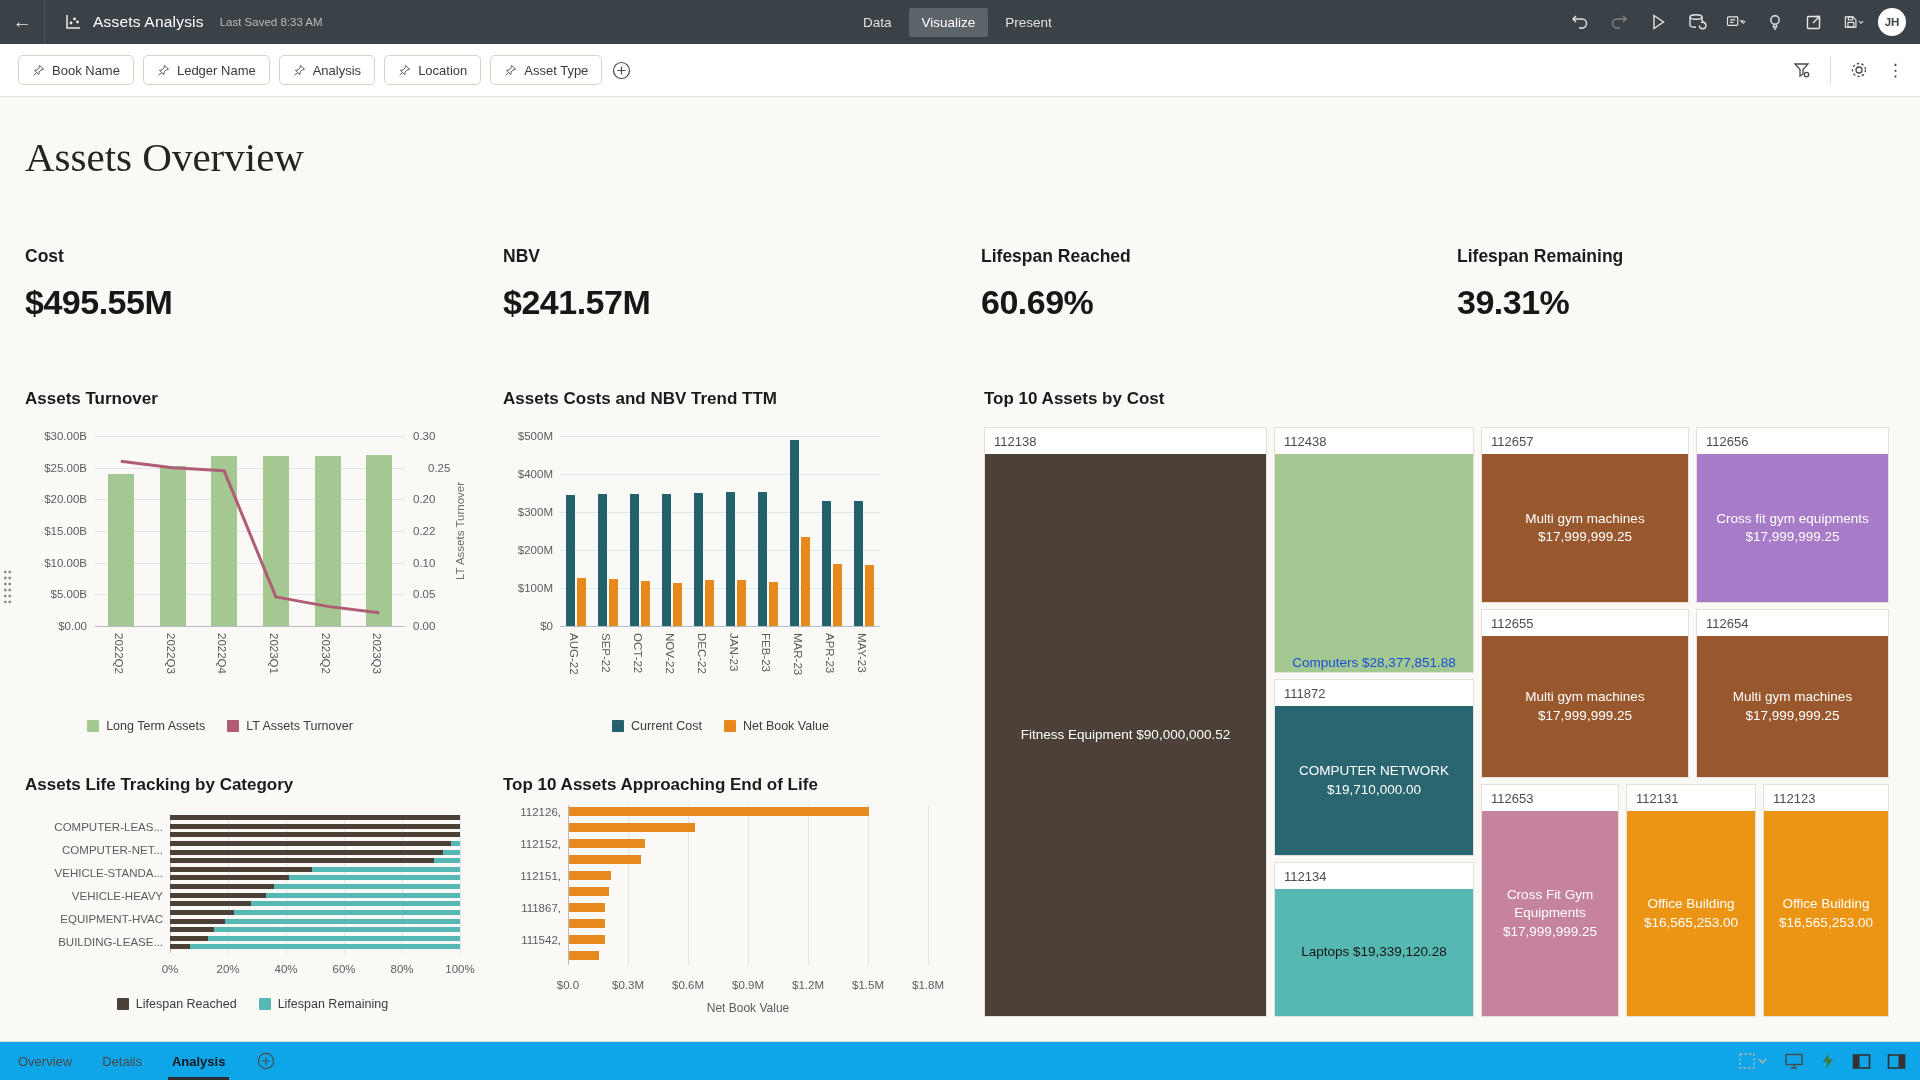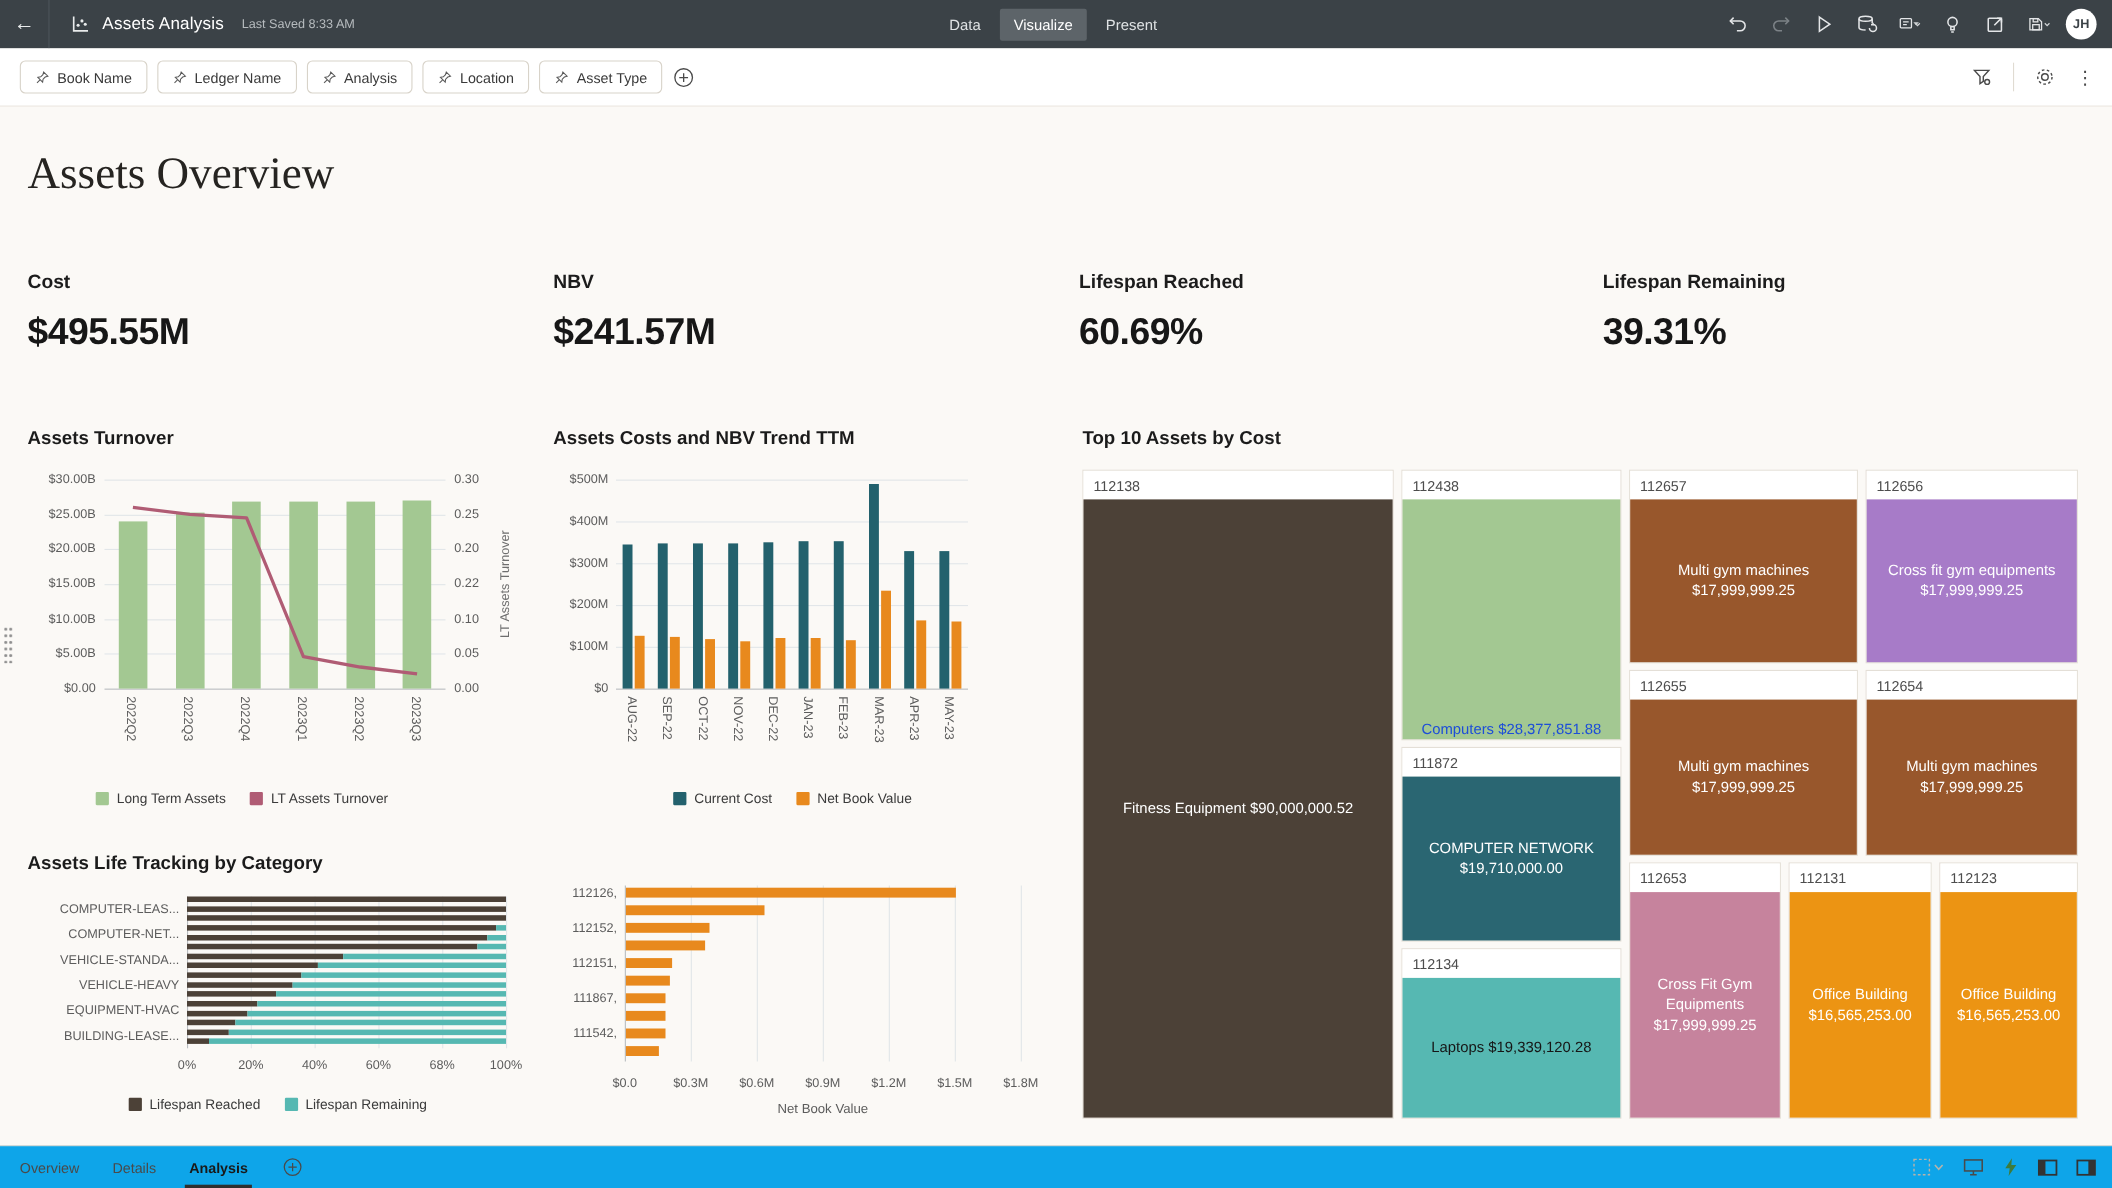--- a/index.html
+++ b/index.html
@@ -282,21 +282,21 @@
             <span>Long Term Assets</span>
           </div>
         <div class="leg-item">
             <span class="leg-sw" style="background: rgb(176, 92, 116);"></span>
             <span>LT Assets Turnover</span>
           </div>
       </div>
     <div class="ytick l" style="left: 0px; width: 62px; top: 41px;">$30.00B</div>
         <div class="ytick" style="left: 388px; top: 41px;">0.30</div>
         <div class="ytick l" style="left: 0px; width: 62px; top: 72.6667px;">$25.00B</div>
-        <div class="ytick" style="left: 388px; top: 72.6667px;">0.25</div>
+        <div class="ytick" style="left: 403px; top: 72.6667px;">0.25</div>
         <div class="ytick l" style="left: 0px; width: 62px; top: 104.333px;">$20.00B</div>
         <div class="ytick" style="left: 388px; top: 104.333px;">0.20</div>
         <div class="ytick l" style="left: 0px; width: 62px; top: 136px;">$15.00B</div>
         <div class="ytick" style="left: 388px; top: 136px;">0.22</div>
         <div class="ytick l" style="left: 0px; width: 62px; top: 167.667px;">$10.00B</div>
         <div class="ytick" style="left: 388px; top: 167.667px;">0.10</div>
         <div class="ytick l" style="left: 0px; width: 62px; top: 199.333px;">$5.00B</div>
         <div class="ytick" style="left: 388px; top: 199.333px;">0.05</div>
         <div class="ytick l" style="left: 0px; width: 62px; top: 231px;">$0.00</div>
         <div class="ytick" style="left: 388px; top: 231px;">0.00</div>
@@ -516,31 +516,32 @@
           </div>
         <div class="leg-item">
             <span class="leg-sw" style="background: rgb(86, 184, 178);"></span>
             <span>Lifespan Remaining</span>
           </div>
       </div>
     <div class="xtick" style="left: 145px; top: 188px;">0%</div>
         <div class="xtick" style="left: 203px; top: 188px;">20%</div>
         <div class="xtick" style="left: 261px; top: 188px;">40%</div>
         <div class="xtick" style="left: 319px; top: 188px;">60%</div>
-        <div class="xtick" style="left: 377px; top: 188px;">68%</div>
+        <div class="xtick" style="left: 377px; top: 188px;">80%</div>
         <div class="xtick" style="left: 435px; top: 188px;">100%</div>
         <div class="hrow-label" style="left: 0px; width: 138px; top: 45.5px;">COMPUTER-LEAS...</div>
         <div class="hrow-label" style="left: 0px; width: 138px; top: 68.5px;">COMPUTER-NET...</div>
         <div class="hrow-label" style="left: 0px; width: 138px; top: 91.5px;">VEHICLE-STANDA...</div>
         <div class="hrow-label" style="left: 0px; width: 138px; top: 114.5px;">VEHICLE-HEAVY</div>
         <div class="hrow-label" style="left: 0px; width: 138px; top: 137.5px;">EQUIPMENT-HVAC</div>
         <div class="hrow-label" style="left: 0px; width: 138px; top: 160.5px;">BUILDING-LEASE...</div>
       </div>
 
     <div class="chart" id="c5" style="left:503px;top:678px;width:460px;height:255px">
+      <div class="chart-title">Top 10 Assets Approaching End of Life</div>
       <div class="plot" id="c5-plot" style="left:65px;top:30px;width:360px;height:160px">
           <div class="vgrid axisline" style="left: 0px;"></div>
           <div class="vgrid" style="left: 60px;"></div>
           <div class="vgrid" style="left: 120px;"></div>
           <div class="vgrid" style="left: 180px;"></div>
           <div class="vgrid" style="left: 240px;"></div>
           <div class="vgrid" style="left: 300px;"></div>
           <div class="vgrid" style="left: 360px;"></div>
           <div class="bar" style="left: 1px; top: 2px; width: 300px; height: 9px; background: rgb(232, 137, 29);"></div>
           <div class="bar" style="left: 1px; top: 18px; width: 126px; height: 9px; background: rgb(232, 137, 29);"></div>

